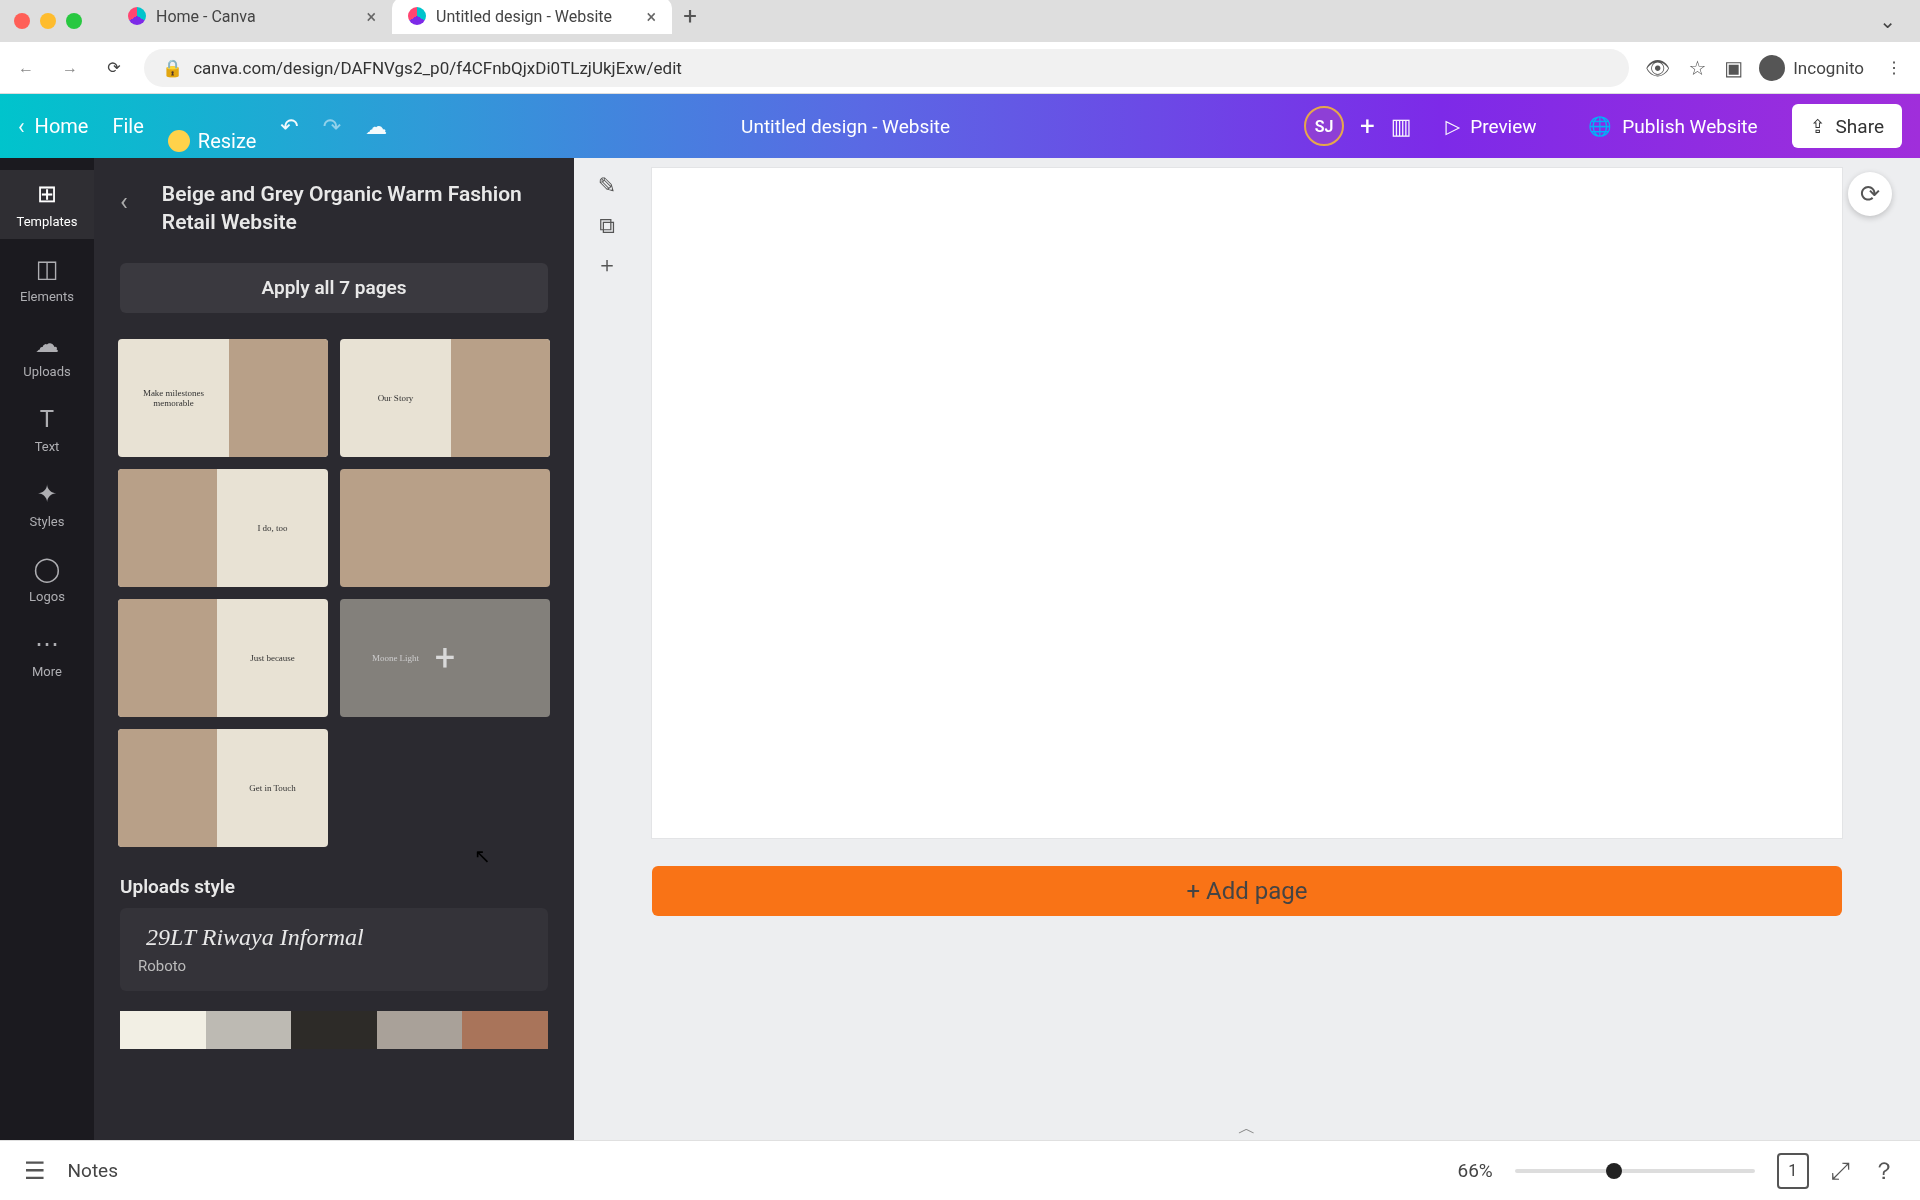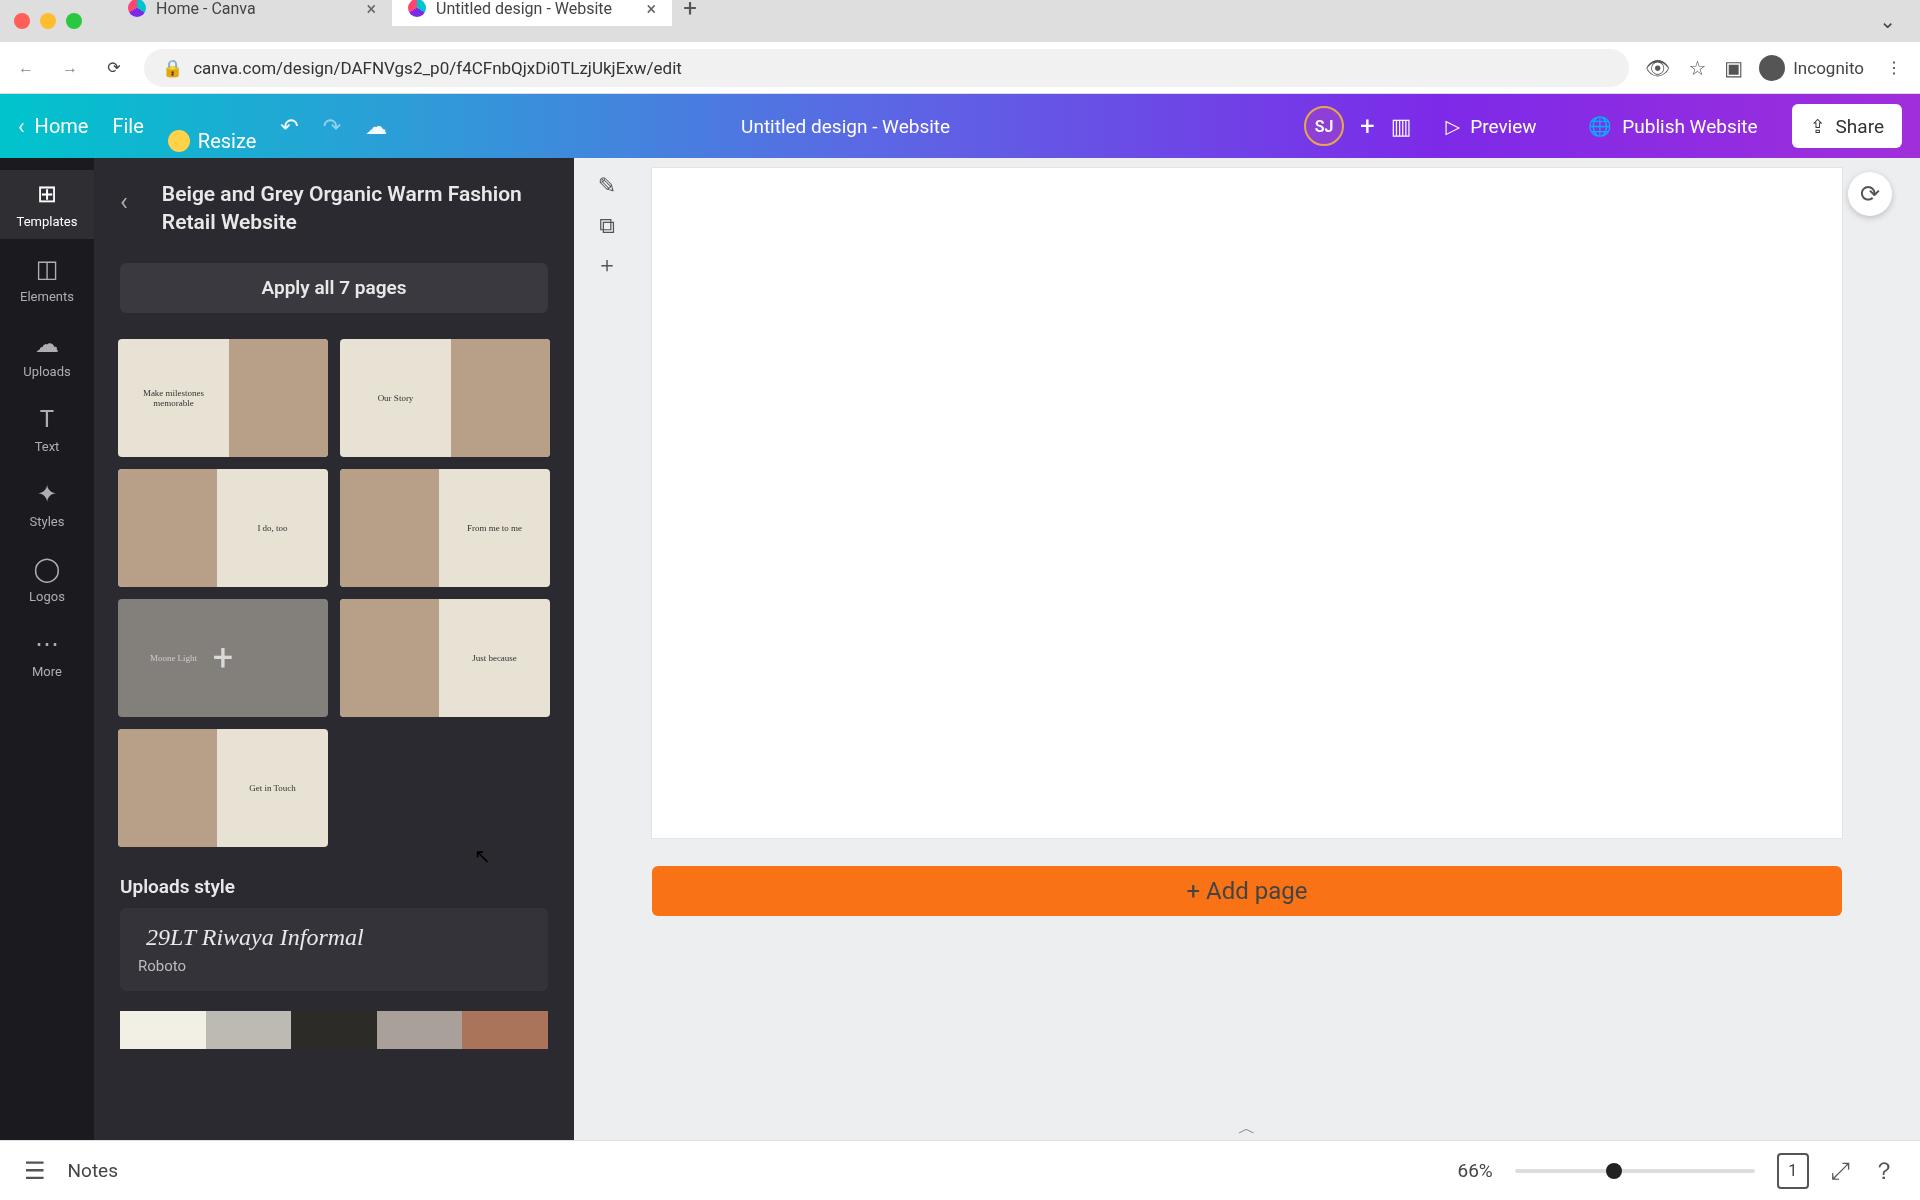--- a/index.html
+++ b/index.html
@@ -1,19 +1,19 @@
 <!DOCTYPE html>
 <html><head>
 <meta charset="utf-8">
 <style>
   * { box-sizing: border-box; margin: 0; padding: 0; font-family: -apple-system, BlinkMacSystemFont, "Segoe UI", Roboto, sans-serif; }
   html, body { width: 1920px; height: 1200px; overflow: hidden; background: #202124; }
 
   
-  .window-chrome { height: 42px; background: #dedede; display: flex; align-items: center; padding: 16px 14px; gap: 10px; }
+  .window-chrome { height: 42px; background: #dedede; display: flex; align-items: center; padding: 8px 14px; gap: 10px; }
   .traffic { display:flex; gap:10px; margin-right:20px;}
   .traffic span { width:16px; height:16px; border-radius:50%; display:block;}
   .tl-red{background:#ff5f57;} .tl-yellow{background:#febc2e;} .tl-green{background:#28c840;}
   .tabs { display:flex; height:100%; align-items:flex-end; flex:1;}
   .tab { display:flex; align-items:center; gap:10px; height:36px; padding:0 16px; font-size:16px; color:#444; min-width:280px; position:relative;}
   .tab.active { background:#fff; border-radius:10px 10px 0 0;}
   .tab .favicon { width:18px; height:18px; border-radius:50%; background: conic-gradient(#00c4cc 0 120deg,#7d2ae8 120deg 240deg,#ff4571 240deg 360deg);}
   .tab .close { margin-left:auto; font-size:18px; color:#666;}
   .newtab { width:36px; height:36px; display:flex; align-items:center; justify-content:center; font-size:24px; color:#555;}
   .menu-down { margin-left:auto; font-size:20px; color:#444; padding-right:10px;}
@@ -216,29 +216,28 @@
       <div class="thumb">
           <div class="half txt">Our Story</div>
           <div class="half img"></div>
         </div>
       <div class="thumb">
           <div class="half img"></div>
           <div class="half txt">I do, too</div>
         </div>
       <div class="thumb">
           <div class="half img"></div>
-          <div class="half txt">From me to me</div>
+        </div>
+      <div class="thumb">
+          <div class="half img"></div>
+          <div class="half txt">Just because</div>
         </div>
       <div class="thumb grey hover">
           <div class="half txt" style="color:#eee">Moone Light</div>
           <div class="half"></div>
-        </div>
-      <div class="thumb">
-          <div class="half img"></div>
-          <div class="half txt">Just because</div>
         </div>
       <div class="thumb last">
           <div class="half img"></div>
           <div class="half txt">Get in Touch</div>
         </div>
     </div>
     <div class="style-head">Uploads style</div>
     <div class="style-block">
       <div class="style-font1">29LT Riwaya Informal</div>
       <div class="style-font2">Roboto</div>

